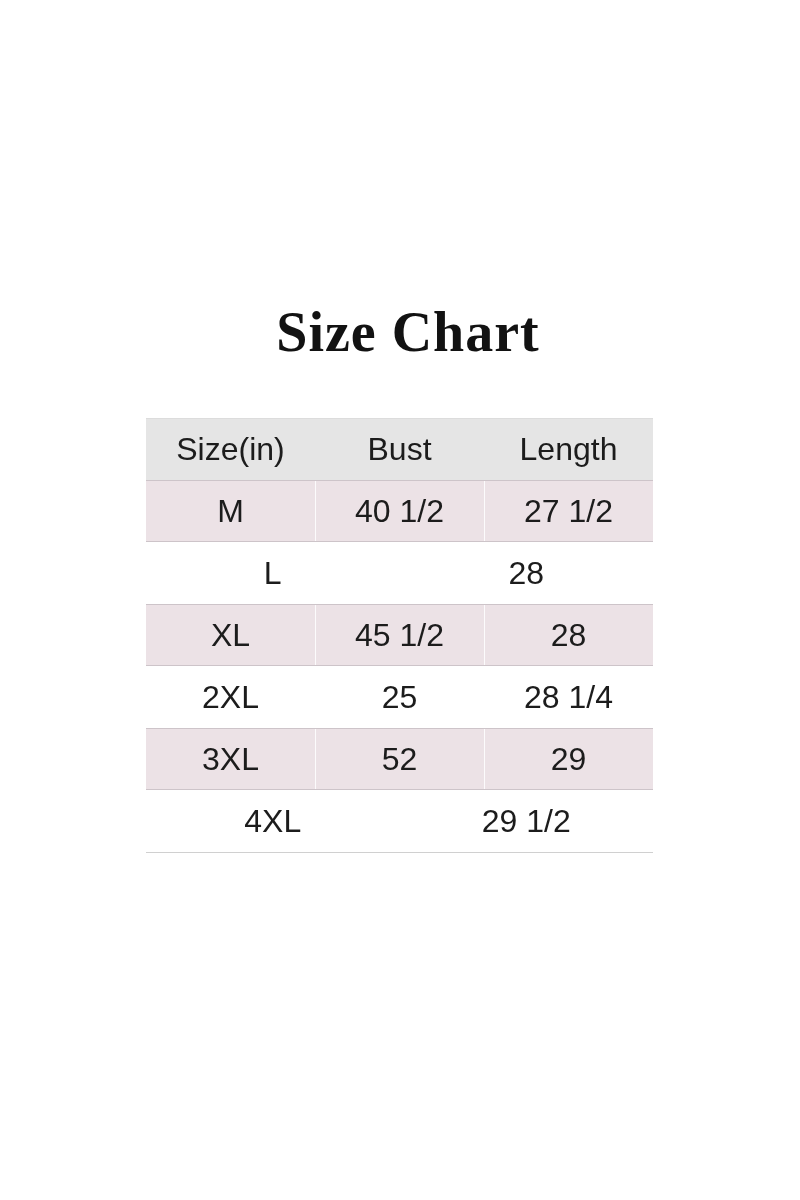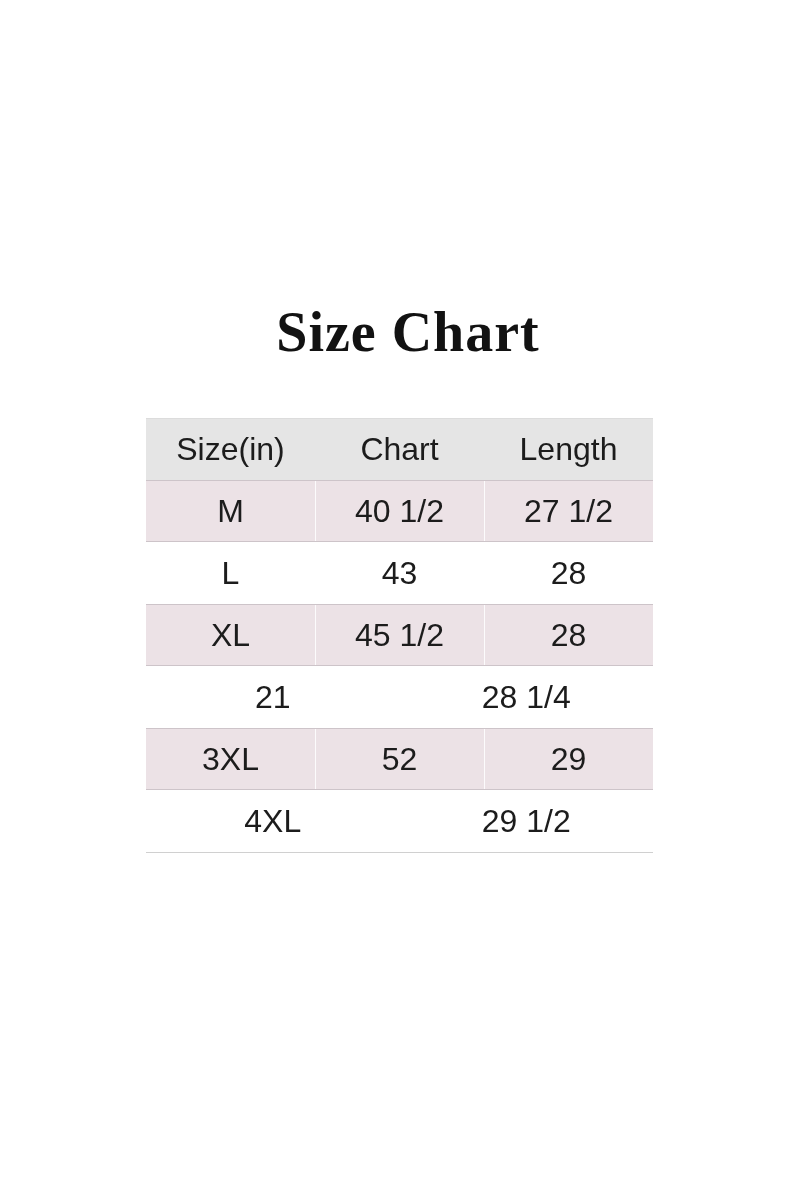--- a/index.html
+++ b/index.html
@@ -70,44 +70,44 @@
 <body>
 
 <div class="canvas">
 
   <div class="chart-title">Size Chart</div>
 
   <div class="size-table">
 
     <div class="trow header">
       <div class="cell">Size(in)</div>
-      <div class="cell">Chart</div>
+      <div class="cell">Bust</div>
       <div class="cell">Length</div>
     </div>
 
     <div class="trow stripe">
       <div class="cell">M</div>
       <div class="cell">40 1/2</div>
       <div class="cell">27 1/2</div>
     </div>
 
     <div class="trow">
       <div class="cell">L</div>
-      <div class="cell">43</div>
       <div class="cell">28</div>
     </div>
 
     <div class="trow stripe">
       <div class="cell">XL</div>
       <div class="cell">45 1/2</div>
       <div class="cell">28</div>
     </div>
 
     <div class="trow">
-      <div class="cell">21</div>
+      <div class="cell">2XL</div>
+      <div class="cell">25</div>
       <div class="cell">28 1/4</div>
     </div>
 
     <div class="trow stripe">
       <div class="cell">3XL</div>
       <div class="cell">52</div>
       <div class="cell">29</div>
     </div>
 
     <div class="trow">

